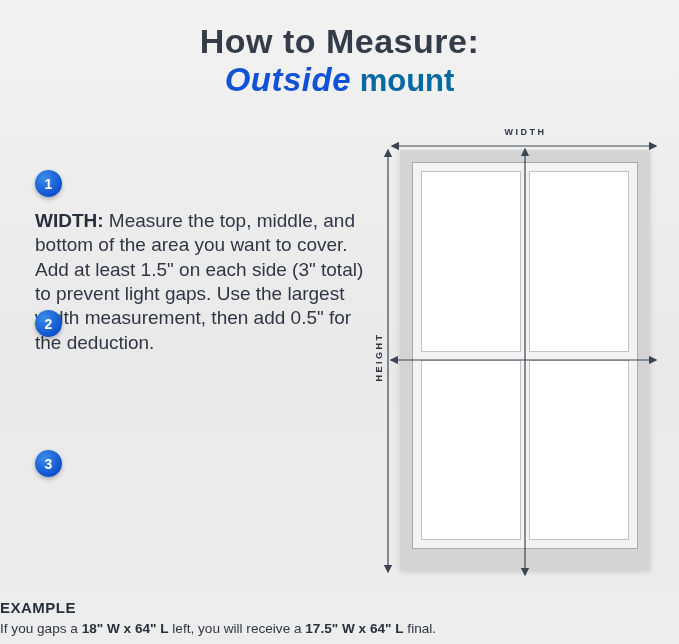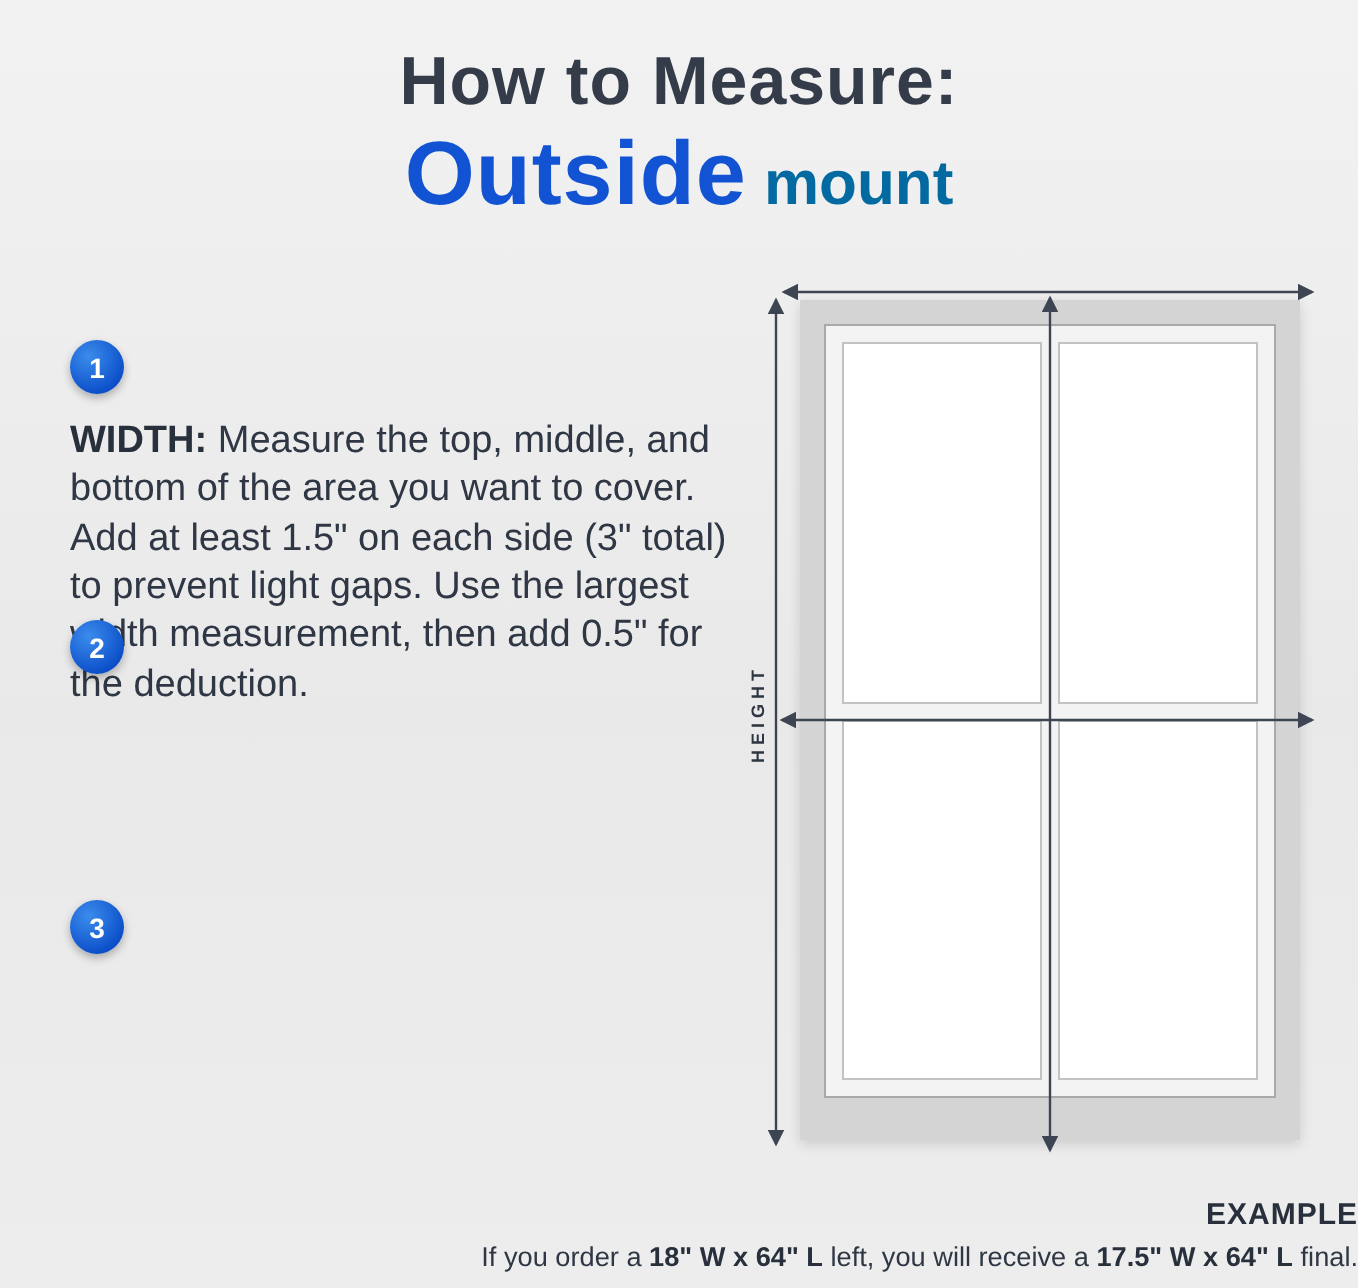--- a/index.html
+++ b/index.html
@@ -10,21 +10,21 @@
     color:#333a45;
     position:relative;
     overflow:hidden;
   }
   .page { position:absolute; inset:0; }
 
   
   .header { position:absolute; top:22px; left:0; right:0; text-align:center; }
   .title-line1 { font-size:34px; font-weight:700; color:#343c49; letter-spacing:0.5px; }
   .title-line2 { margin-top:1px; line-height:1.1; }
-  .title-accent { font-size:45px; font-weight:800; color:#1253d3; letter-spacing:0.5px; }
+  .title-accent { font-size:33px; font-weight:800; color:#1253d3; letter-spacing:0.5px;font-style:italic; }
   .title-rest { font-size:31px; font-weight:600; color:#0369a1; }
 
   
   .step { position:absolute; left:35px; width:347px; }
   .step-1 { top:170px; }
   .step-2 { top:310px; }
   .step-3 { top:450px; }
   .badge {
     width:27px; height:27px; border-radius:50%;
     background:radial-gradient(circle at 35% 30%,#3b8cec,#0b4ec8 75%);
@@ -55,21 +55,21 @@
     position:absolute; top:-1px; left:0; right:0; text-align:center;
     font-size:9px; font-weight:700; letter-spacing:2.5px; color:#2e3642;
   }
   .height-label {
     position:absolute; left:-34px; top:224px; width:60px; text-align:center;
     transform:rotate(-90deg);
     font-size:9px; font-weight:700; letter-spacing:2.5px; color:#2e3642;
   }
 
   
-  .footer { position:absolute; left:0; right:0; bottom:8px; text-align:right; }
+  .footer { position:absolute; left:0; right:0; bottom:8px; text-align:left; }
   .example-heading { font-size:15px; font-weight:800; color:#28303c; letter-spacing:0.5px; }
   .example-text { margin-top:5px; font-size:13.6px; color:#2f3744; }
   .example-text b { font-weight:700; color:#28303c; }
 </style>
 </head>
 <body>
 
 <div class="page">
 
   <div class="header">
@@ -115,23 +115,24 @@
         <marker id="ah" viewBox="0 0 10 10" refX="8.5" refY="5" markerWidth="7" markerHeight="7" orient="auto-start-reverse">
           <path d="M0,0 L10,5 L0,10 z" fill="#3d4552"></path>
         </marker>
       </defs>
       <line x1="9" y1="18" x2="273" y2="18" stroke="#3d4552" stroke-width="1.2" marker-start="url(#ah)" marker-end="url(#ah)"></line>
       <line x1="5" y1="22" x2="5" y2="444" stroke="#3d4552" stroke-width="1.2" marker-start="url(#ah)" marker-end="url(#ah)"></line>
       <line x1="142" y1="21" x2="142" y2="447" stroke="#3d4552" stroke-width="1.2" marker-start="url(#ah)" marker-end="url(#ah)"></line>
       <line x1="8" y1="232" x2="273" y2="232" stroke="#3d4552" stroke-width="1.2" marker-start="url(#ah)" marker-end="url(#ah)"></line>
     </svg>
 
+    <div class="width-label">WIDTH</div>
     <div class="height-label">HEIGHT</div>
   </div>
 
   <div class="footer">
     <div class="example-heading">EXAMPLE</div>
     <div class="example-text">
-      <span>If you order a </span><b>18" W x 64" L</b><span> left, you will receive a </span><b>17.5" W x 64" L</b><span> final.</span>
+      <span>If you gaps a </span><b>18" W x 64" L</b><span> left, you will receive a </span><b>17.5" W x 64" L</b><span> final.</span>
     </div>
   </div>
 
 </div>
 
 </body></html>

